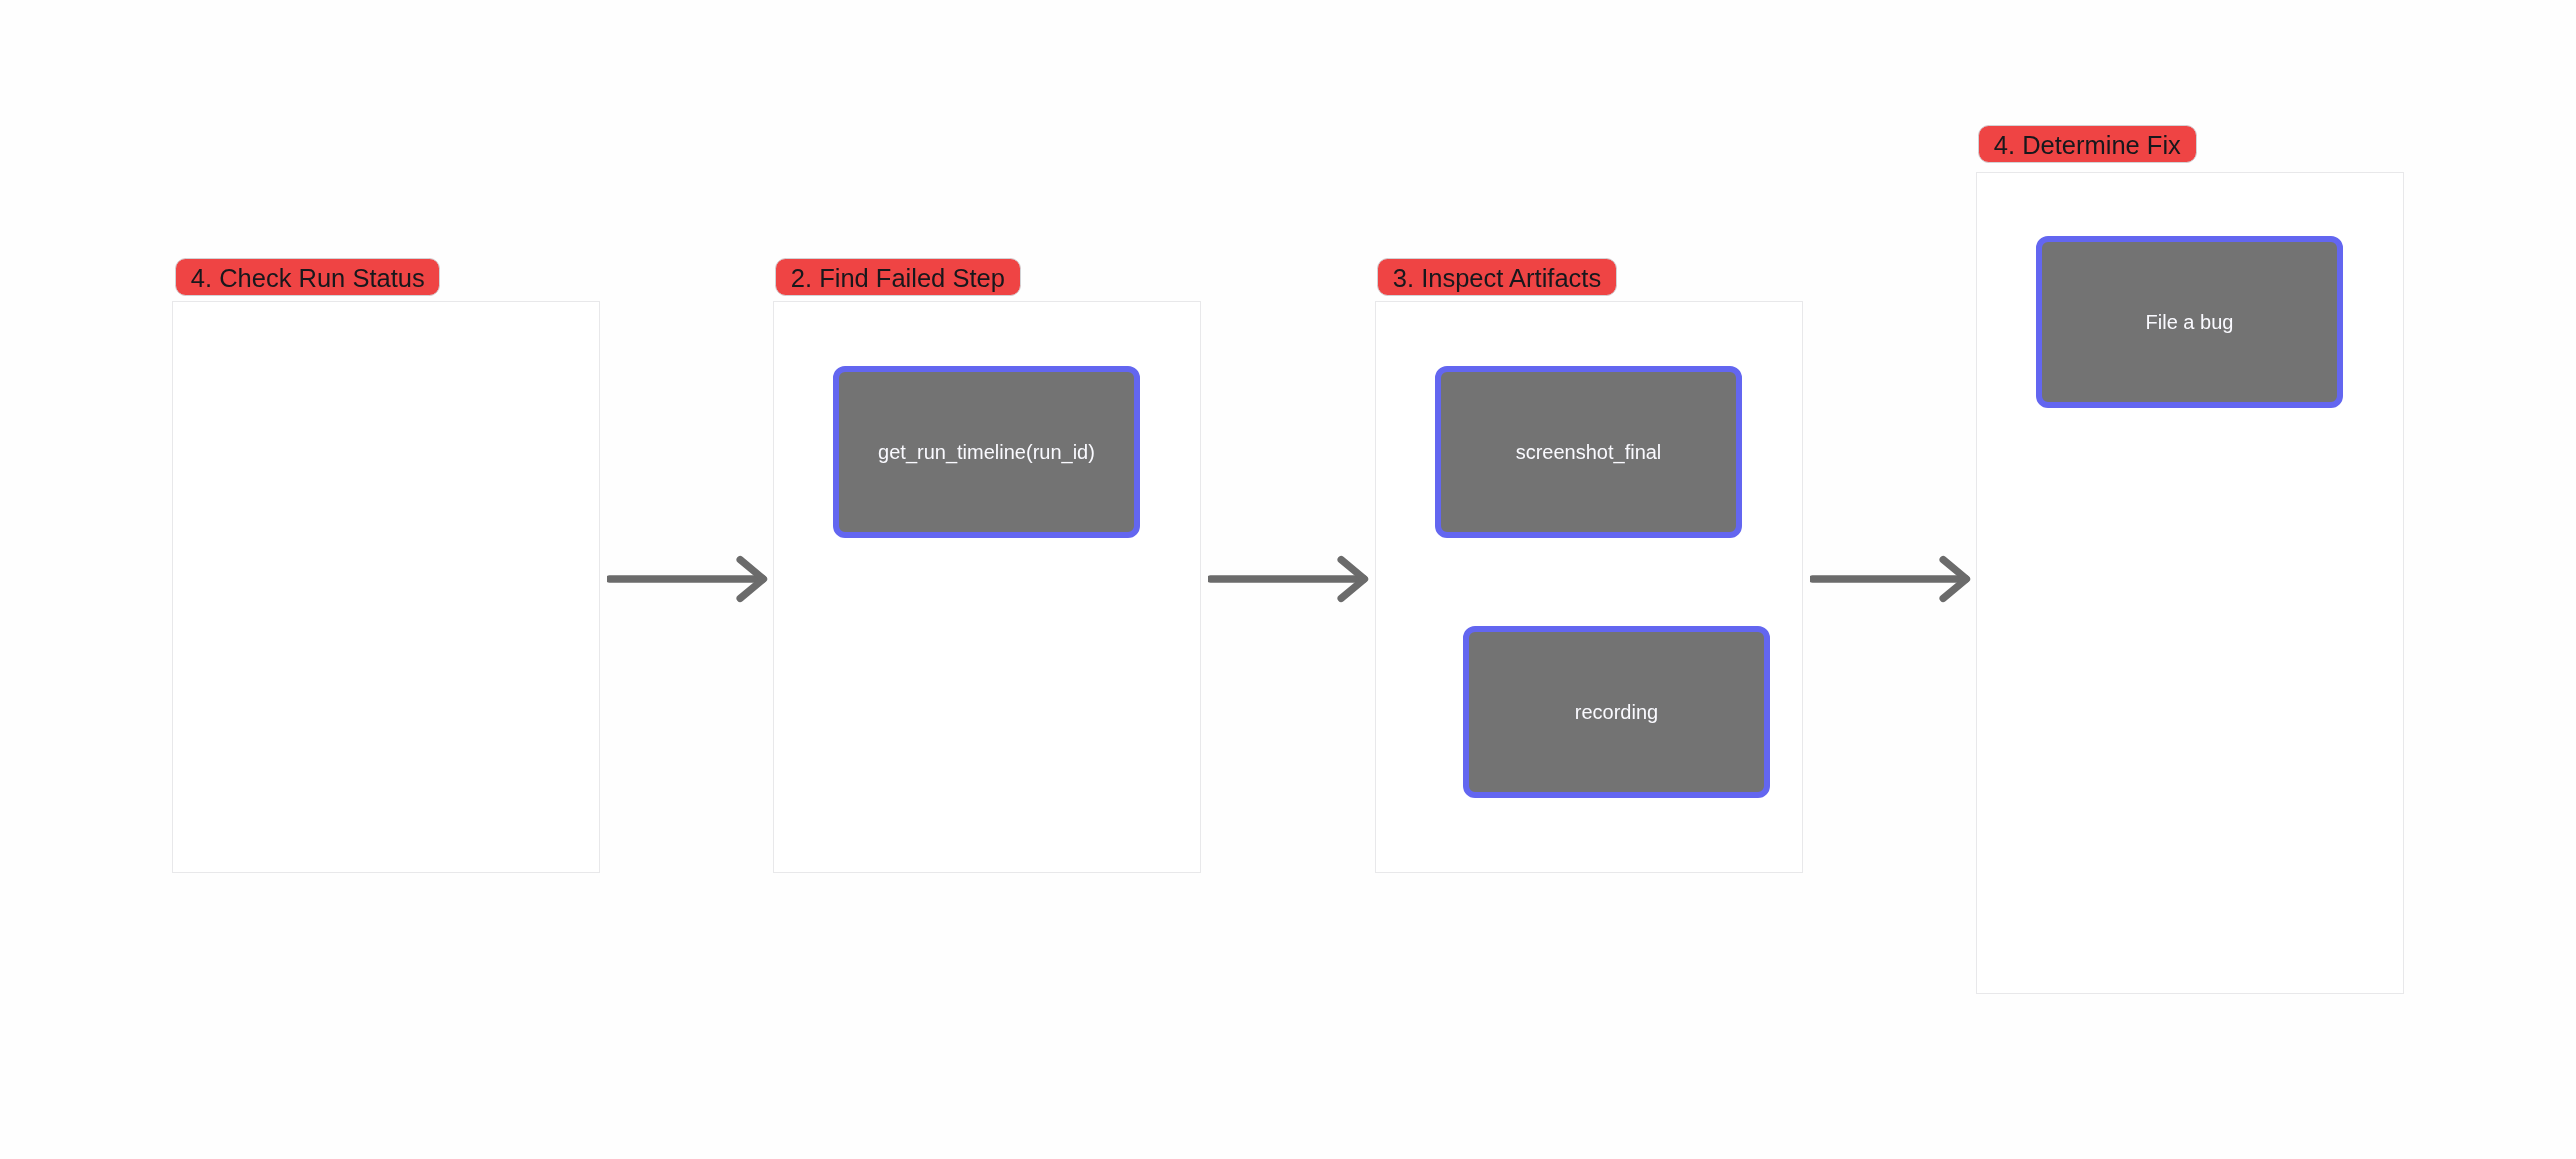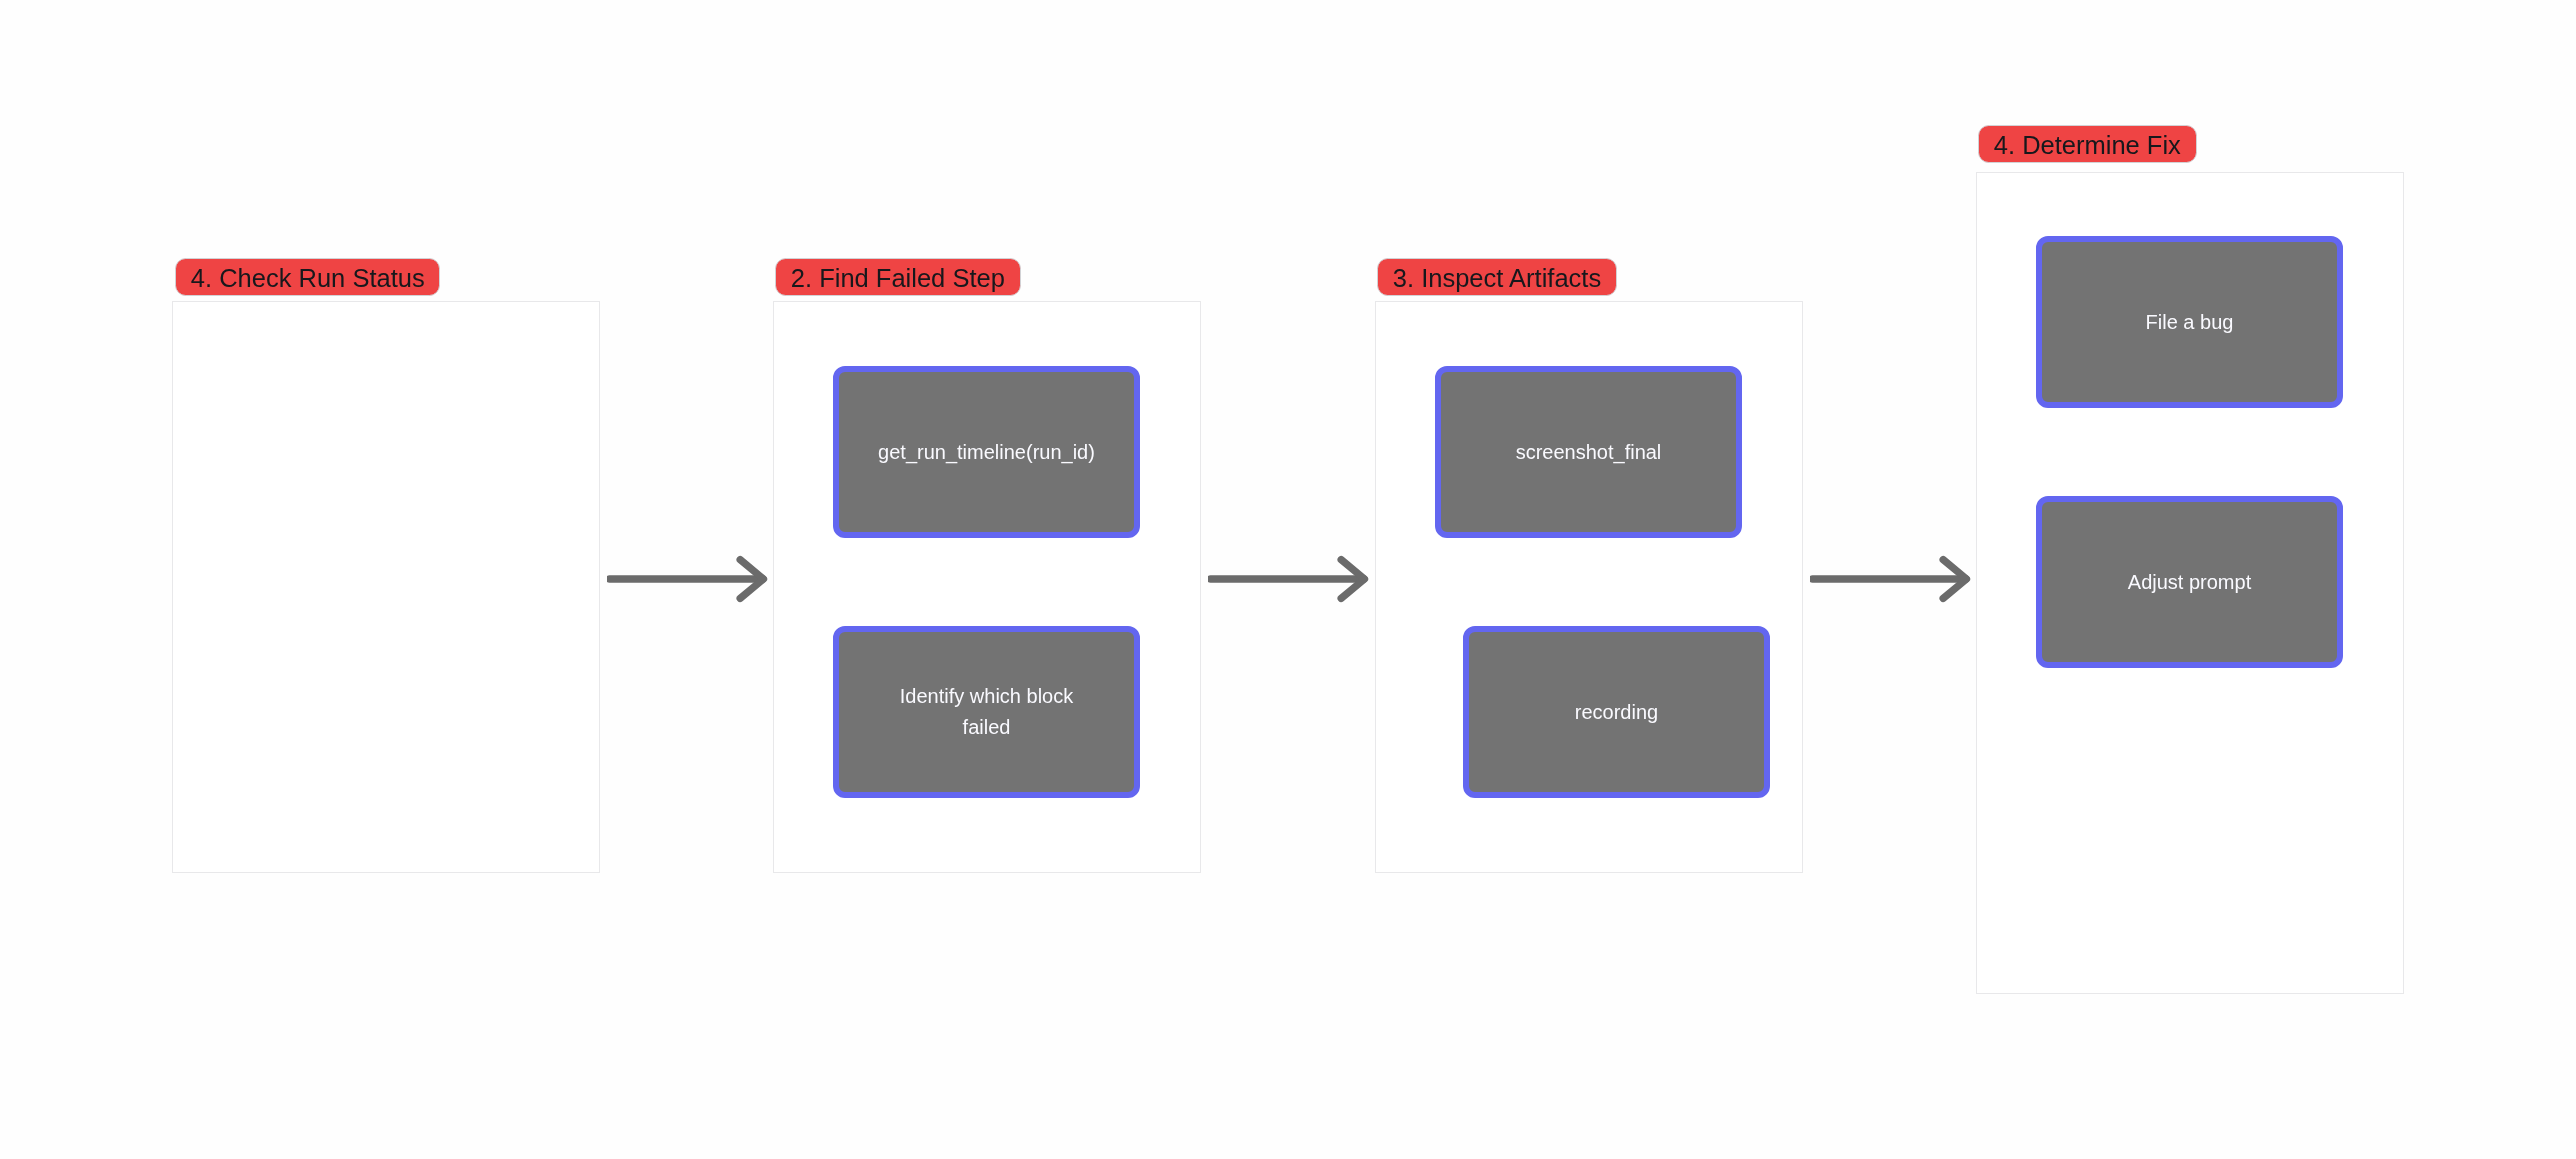--- a/index.html
+++ b/index.html
@@ -68,22 +68,20 @@
   <svg class="arrow" style="left:607px;top:549px;" viewBox="0 0 240 90">
     <g fill="none" stroke="#6b6b6b" stroke-width="11" stroke-linecap="round" stroke-linejoin="round">
       <line x1="3" y1="45" x2="233" y2="45"></line>
       <polyline points="199,16 234,45 199,74"></polyline>
     </g>
   </svg>
 
   <div class="group-label" style="left:775px;top:258px;">2. Find Failed Step</div>
   <div class="group-frame" style="left:773px;top:301px;width:428px;height:572px;"></div>
   <div class="node" style="left:833px;top:366px;">get_run_timeline(run_id)</div>
-  <div class="node" style="left:833px;top:626px;">Identify which block
-failed</div>
 
   <svg class="arrow" style="left:1208px;top:549px;" viewBox="0 0 240 90">
     <g fill="none" stroke="#6b6b6b" stroke-width="11" stroke-linecap="round" stroke-linejoin="round">
       <line x1="3" y1="45" x2="233" y2="45"></line>
       <polyline points="199,16 234,45 199,74"></polyline>
     </g>
   </svg>
 
   <div class="group-label" style="left:1377px;top:258px;">3. Inspect Artifacts</div>
   <div class="group-frame" style="left:1375px;top:301px;width:428px;height:572px;"></div>
@@ -93,16 +91,15 @@
   <svg class="arrow" style="left:1810px;top:549px;" viewBox="0 0 240 90">
     <g fill="none" stroke="#6b6b6b" stroke-width="11" stroke-linecap="round" stroke-linejoin="round">
       <line x1="3" y1="45" x2="233" y2="45"></line>
       <polyline points="199,16 234,45 199,74"></polyline>
     </g>
   </svg>
 
   <div class="group-label" style="left:1978px;top:125px;">4. Determine Fix</div>
   <div class="group-frame" style="left:1976px;top:172px;width:428px;height:822px;"></div>
   <div class="node" style="left:2036px;top:236px;">File a bug</div>
-  <div class="node" style="left:2036px;top:496px;">Adjust prompt</div>
 
 </div>
 
 
 </body></html>

